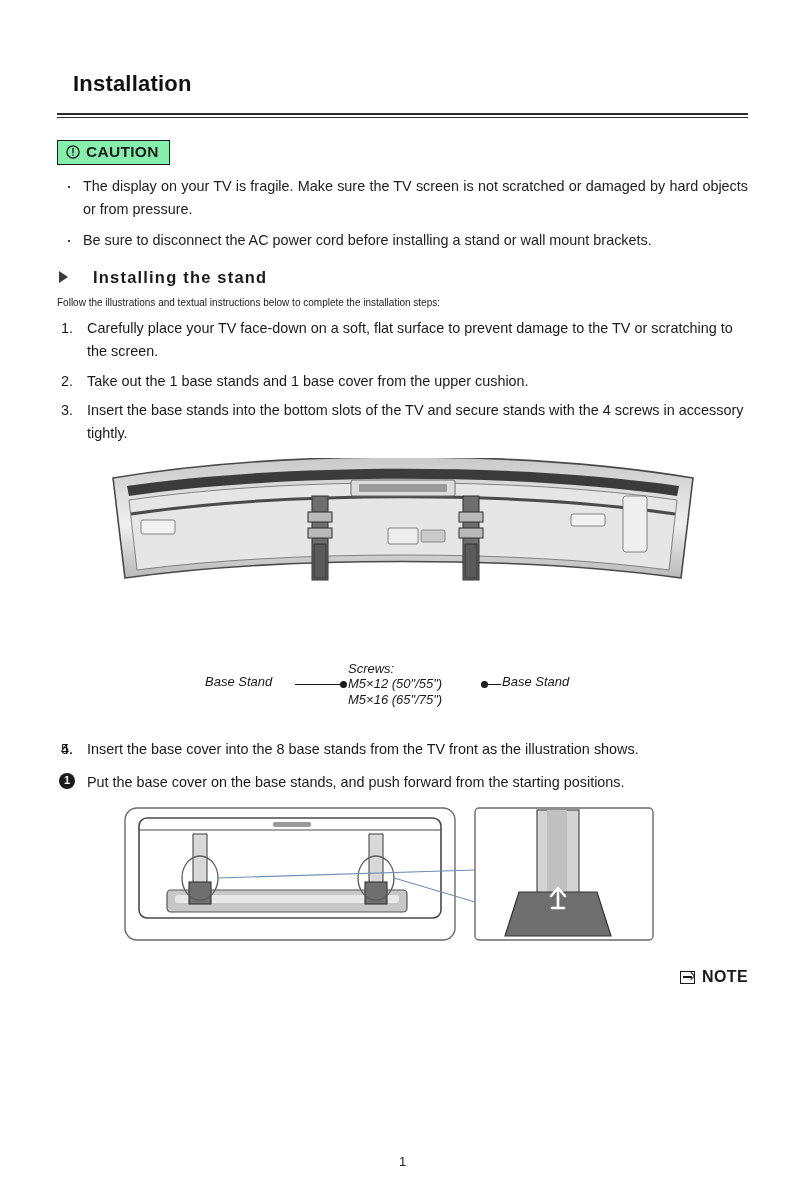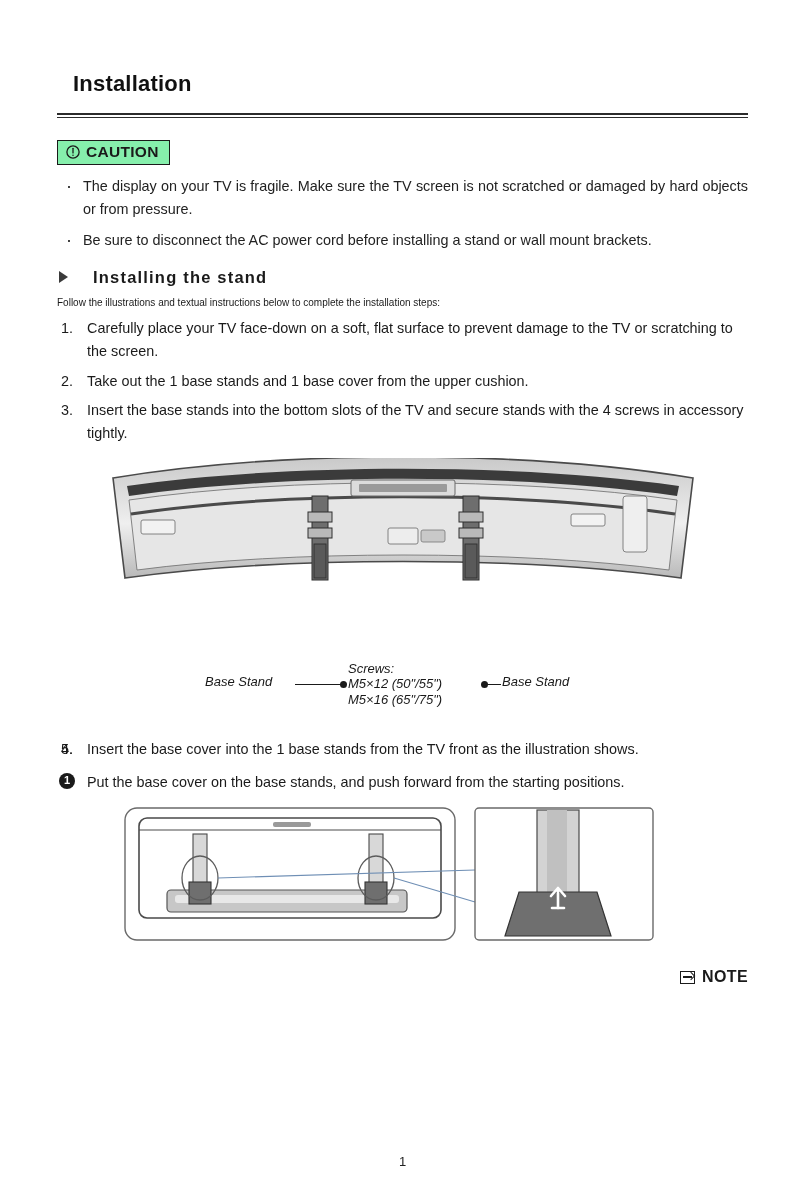--- a/index.html
+++ b/index.html
@@ -387,21 +387,21 @@
     <span class="lead" style="left:430px; top:18px; width:14px;"></span>
     <span class="lbl lbl-right">Base Stand</span>
   </div>
 
   <ol class="num-list" style="margin-top:14px;">
     <li>
       <span class="idx">4.</span>
     </li>
     <li>
       <span class="idx">5.</span>
-      <span>Insert the base cover into the 1 base stands from the TV front as the illustration shows.</span>
+      <span>Insert the base cover into the 8 base stands from the TV front as the illustration shows.</span>
     </li>
   </ol>
 
   <li class="circle-item">
     <span class="circled">1</span>
     <span>Put the base cover on the base stands, and push forward from the starting positions.</span>
   </li>
 
   
   <div class="cover-figure">

